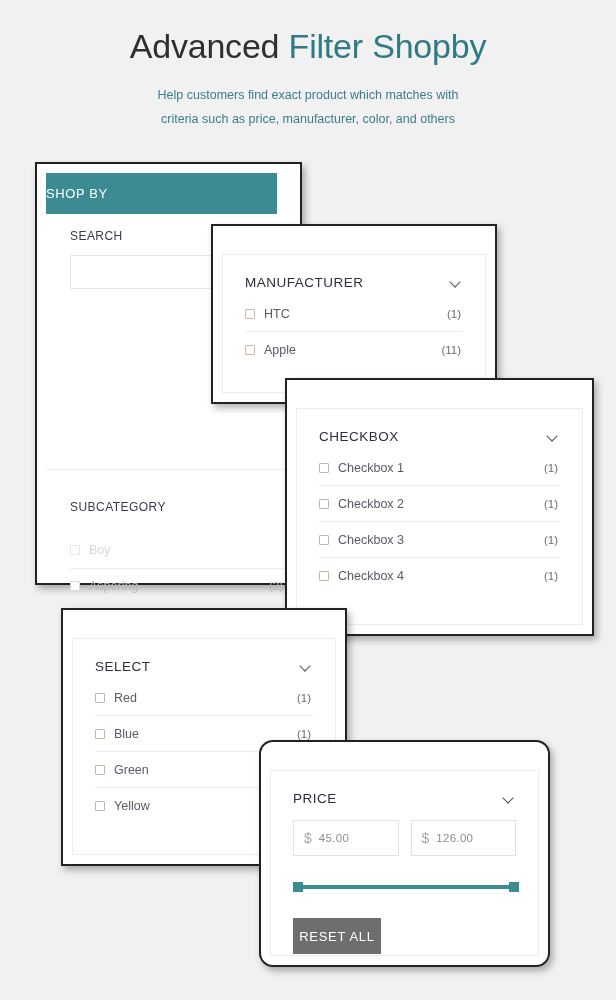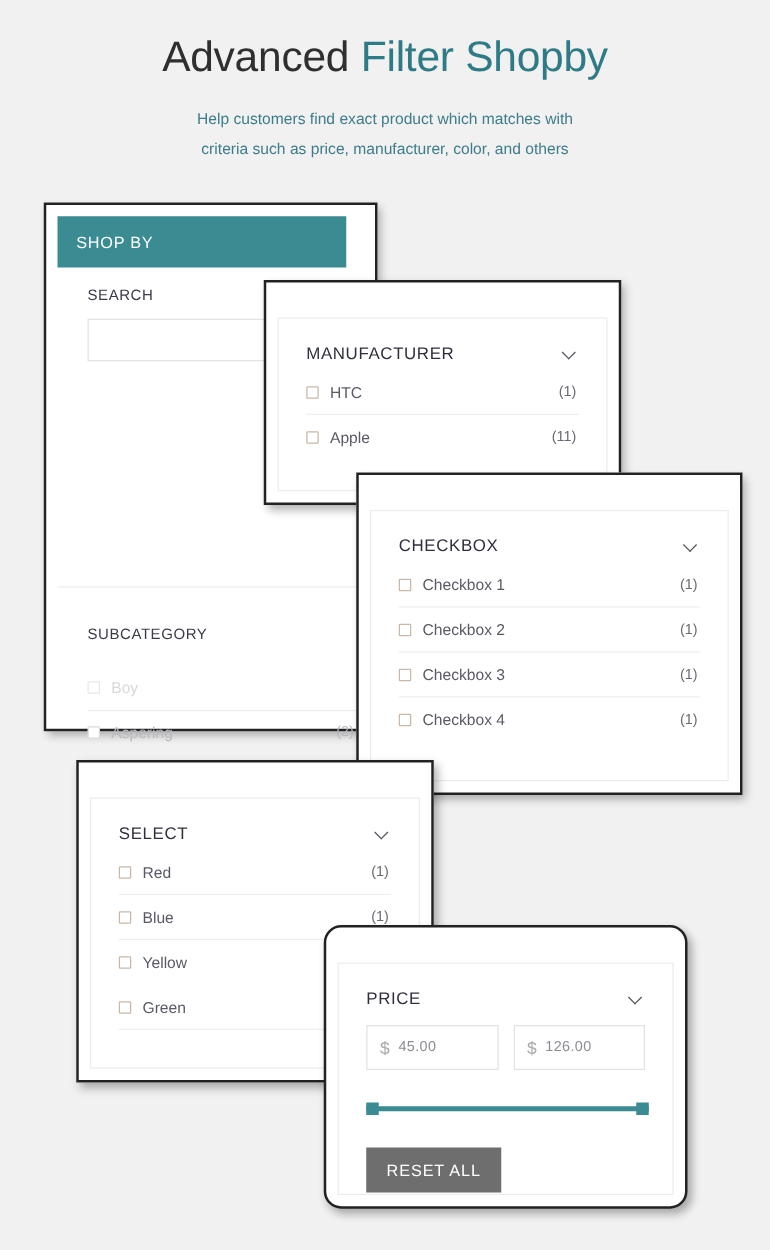--- a/index.html
+++ b/index.html
@@ -43,21 +43,21 @@
     margin-top:19px;
   }
 
   
   #shopby{left:35px;top:162px;width:267px;height:423px;}
   #shopby .panel-inner{inset:9px;border:none;}
   .shopby-head{
     position:absolute;left:9px;top:9px;width:231px;height:41px;
     background:#3b8b93;color:#fff;
     font-size:13px;letter-spacing:0.6px;
-    display:flex;align-items:center;padding-left:15px;box-sizing:border-box;
+    display:flex;align-items:center;box-sizing:border-box;
   }
   .sb-section{position:absolute;left:9px;right:0;box-sizing:border-box;}
   .sb-label{
     font-size:12px;color:#3b3b4a;letter-spacing:0.45px;
     padding-left:24px;
   }
   .sb-search-input{
     margin:12px 0 0 24px;width:175px;height:34px;
     border:1px solid #e4e4e4;background:#fff;box-sizing:border-box;
     font-family:"Liberation Sans",sans-serif;font-size:12px;
@@ -139,21 +139,21 @@
   }
   .slider .track{
     position:absolute;left:0;top:3px;width:226px;height:4px;background:#3b8b93;
   }
   .slider .knob{
     position:absolute;top:0;width:10px;height:10px;background:#3b8b93;
   }
   .slider .knob.k1{left:0;}
   .slider .knob.k2{left:216px;}
   .reset-btn{
-    margin-top:26px;width:108px;height:36px;
+    margin-top:26px;width:88px;height:36px;
     background:#6e6e6e;color:#fff;border:none;
     font-family:"Liberation Sans",sans-serif;
     font-size:13px;letter-spacing:0.7px;cursor:pointer;
   }
   .pad{padding:20px 22px 0 22px;}
 </style>
 </head>
 <body>
 
 <div class="header">
@@ -282,28 +282,28 @@
         <div class="frow">
           <span class="cbx"></span>
           <span class="flabel">Red</span>
           <span class="fcount">(1)</span>
         </div>
         <div class="frow">
           <span class="cbx"></span>
           <span class="flabel">Blue</span>
           <span class="fcount">(1)</span>
         </div>
+        <div class="frow">
+          <span class="cbx"></span>
+          <span class="flabel">Green</span>
+          <span class="fcount"></span>
+        </div>
         <div class="frow last">
           <span class="cbx"></span>
           <span class="flabel">Yellow</span>
-          <span class="fcount"></span>
-        </div>
-        <div class="frow">
-          <span class="cbx"></span>
-          <span class="flabel">Green</span>
           <span class="fcount"></span>
         </div>
       </div>
     </div>
   </div>
 </div>
 
 <div class="panel" id="pricepanel">
   <div class="panel-inner">
     <div class="pad">

